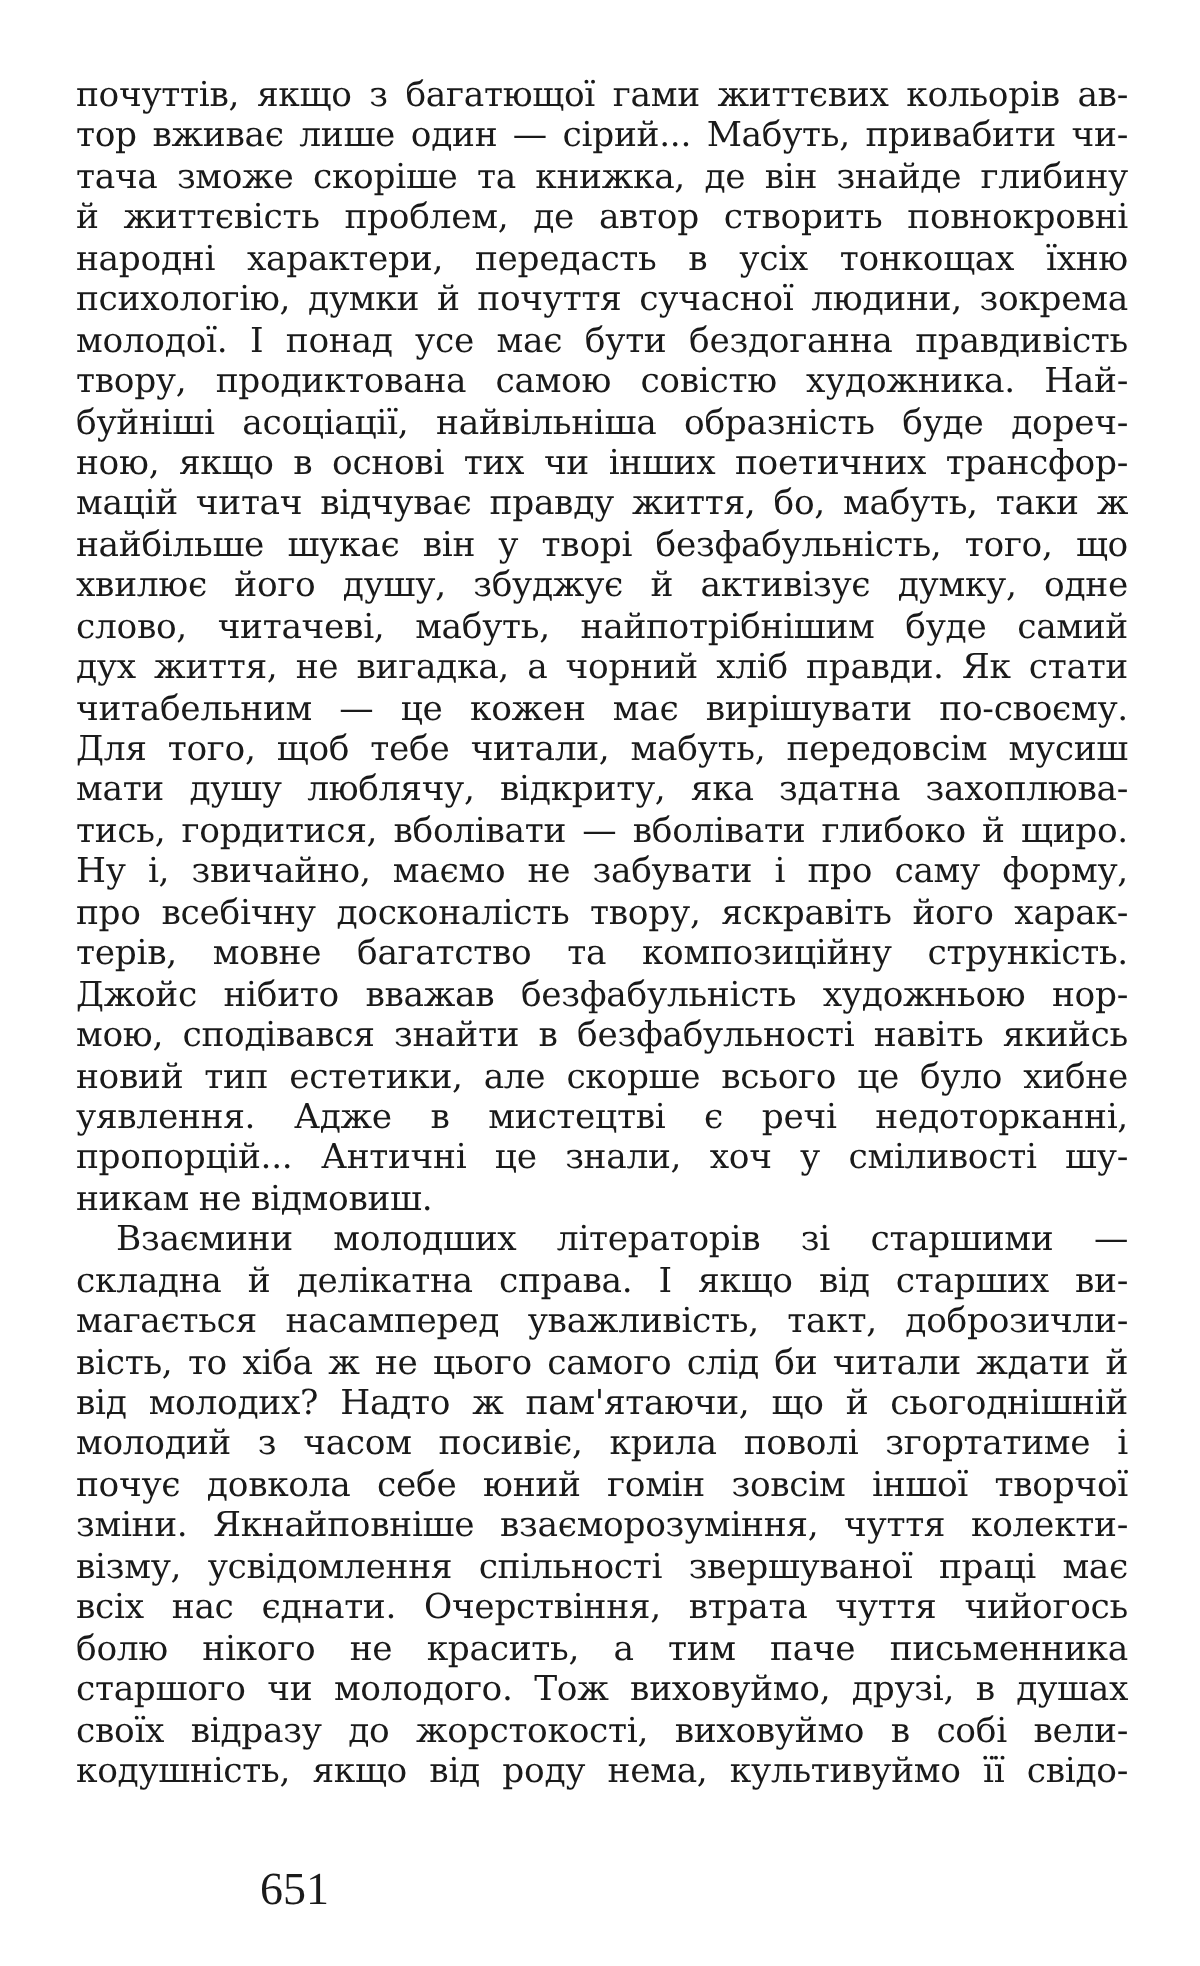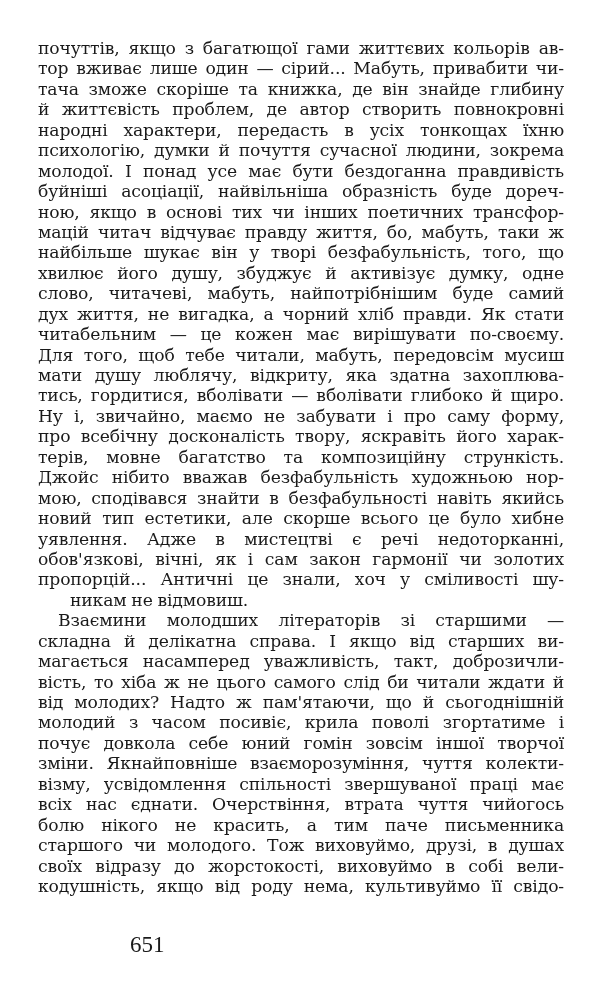--- a/index.html
+++ b/index.html
@@ -26,21 +26,20 @@
       line-height: 20.45px;
       font-size: 17.2px;
       white-space: nowrap;
       text-align: justify;
       text-align-last: justify;
       letter-spacing: -0.15px;
       word-spacing: -0.5px;
     }
     .line.last {
       text-align-last: left;
-      margin-left: 32px;
     }
     .line.indent {
       padding-left: 20px;
     }
     .page-number {
       position: absolute;
       left: 130px;
       top: 932px;
       font-family: "Liberation Serif", "DejaVu Serif", serif;
       font-size: 23px;
@@ -51,39 +50,39 @@
 <body>
 
 <div class="page">
   <div class="line">почуттів, якщо з багатющої гами життєвих кольорів ав-</div>
   <div class="line">тор вживає лише один — сірий... Мабуть, привабити чи-</div>
   <div class="line">тача зможе скоріше та книжка, де він знайде глибину</div>
   <div class="line">й життєвість проблем, де автор створить повнокровні</div>
   <div class="line">народні характери, передасть в усіх тонкощах їхню</div>
   <div class="line">психологію, думки й почуття сучасної людини, зокрема</div>
   <div class="line">молодої. І понад усе має бути бездоганна правдивість</div>
+  <div class="line">твору, продиктована самою совістю художника. Най-</div>
   <div class="line">буйніші асоціації, найвільніша образність буде дореч-</div>
   <div class="line">ною, якщо в основі тих чи інших поетичних трансфор-</div>
   <div class="line">мацій читач відчуває правду життя, бо, мабуть, таки ж</div>
   <div class="line">найбільше шукає він у творі безфабульність, того, що</div>
   <div class="line">хвилює його душу, збуджує й активізує думку, одне</div>
   <div class="line">слово, читачеві, мабуть, найпотрібнішим буде самий</div>
   <div class="line">дух життя, не вигадка, а чорний хліб правди. Як стати</div>
   <div class="line">читабельним — це кожен має вирішувати по-своєму.</div>
   <div class="line">Для того, щоб тебе читали, мабуть, передовсім мусиш</div>
   <div class="line">мати душу люблячу, відкриту, яка здатна захоплюва-</div>
   <div class="line">тись, гордитися, вболівати — вболівати глибоко й щиро.</div>
   <div class="line">Ну і, звичайно, маємо не забувати і про саму форму,</div>
   <div class="line">про всебічну досконалість твору, яскравіть його харак-</div>
   <div class="line">терів, мовне багатство та композиційну стрункість.</div>
   <div class="line">Джойс нібито вважав безфабульність художньою нор-</div>
   <div class="line">мою, сподівався знайти в безфабульності навіть якийсь</div>
   <div class="line">новий тип естетики, але скорше всього це було хибне</div>
   <div class="line">уявлення. Адже в мистецтві є речі недоторканні,</div>
-  <div class="line">обов'язкові, вічні, як і сам закон гармонії чи золотих</div>
   <div class="line">пропорцій... Античні це знали, хоч у сміливості шу-</div>
   <div class="line last">никам не відмовиш.</div>
   <div class="line indent">Взаємини молодших літераторів зі старшими —</div>
   <div class="line">складна й делікатна справа. І якщо від старших ви-</div>
   <div class="line">магається насамперед уважливість, такт, доброзичли-</div>
   <div class="line">вість, то хіба ж не цього самого слід би читали ждати й</div>
   <div class="line">від молодих? Надто ж пам'ятаючи, що й сьогоднішній</div>
   <div class="line">молодий з часом посивіє, крила поволі згортатиме і</div>
   <div class="line">почує довкола себе юний гомін зовсім іншої творчої</div>
   <div class="line">зміни. Якнайповніше взаєморозуміння, чуття колекти-</div>

